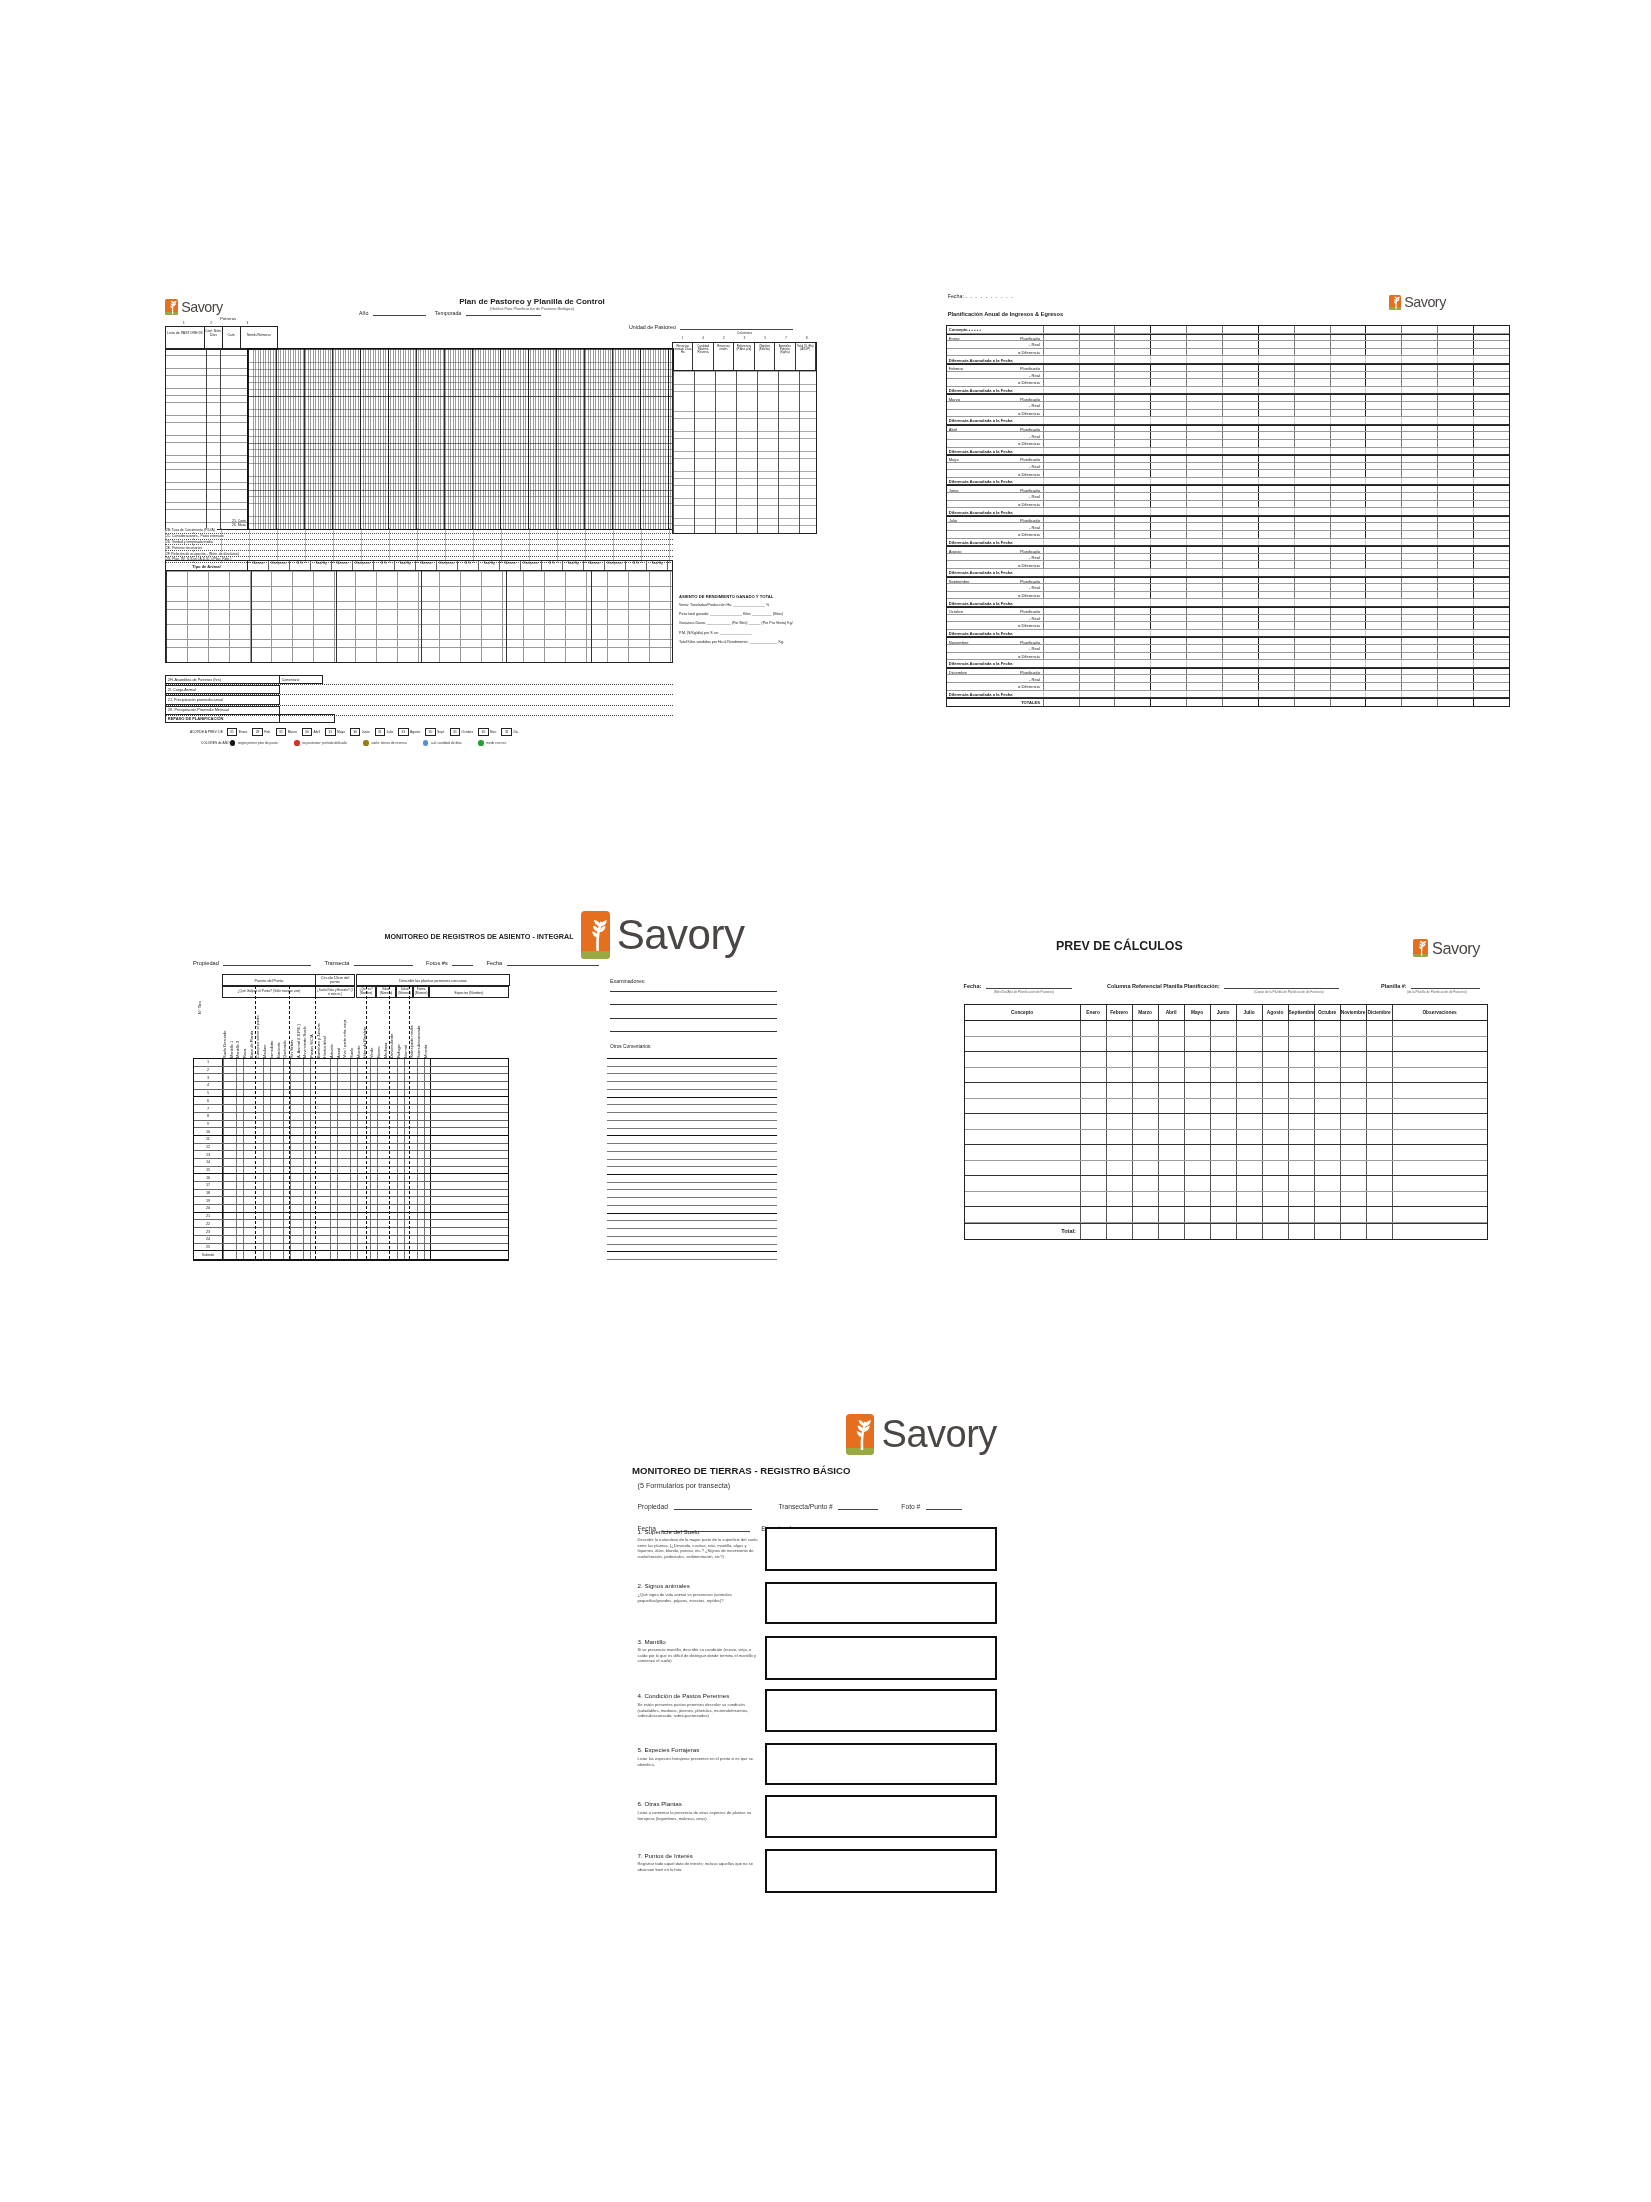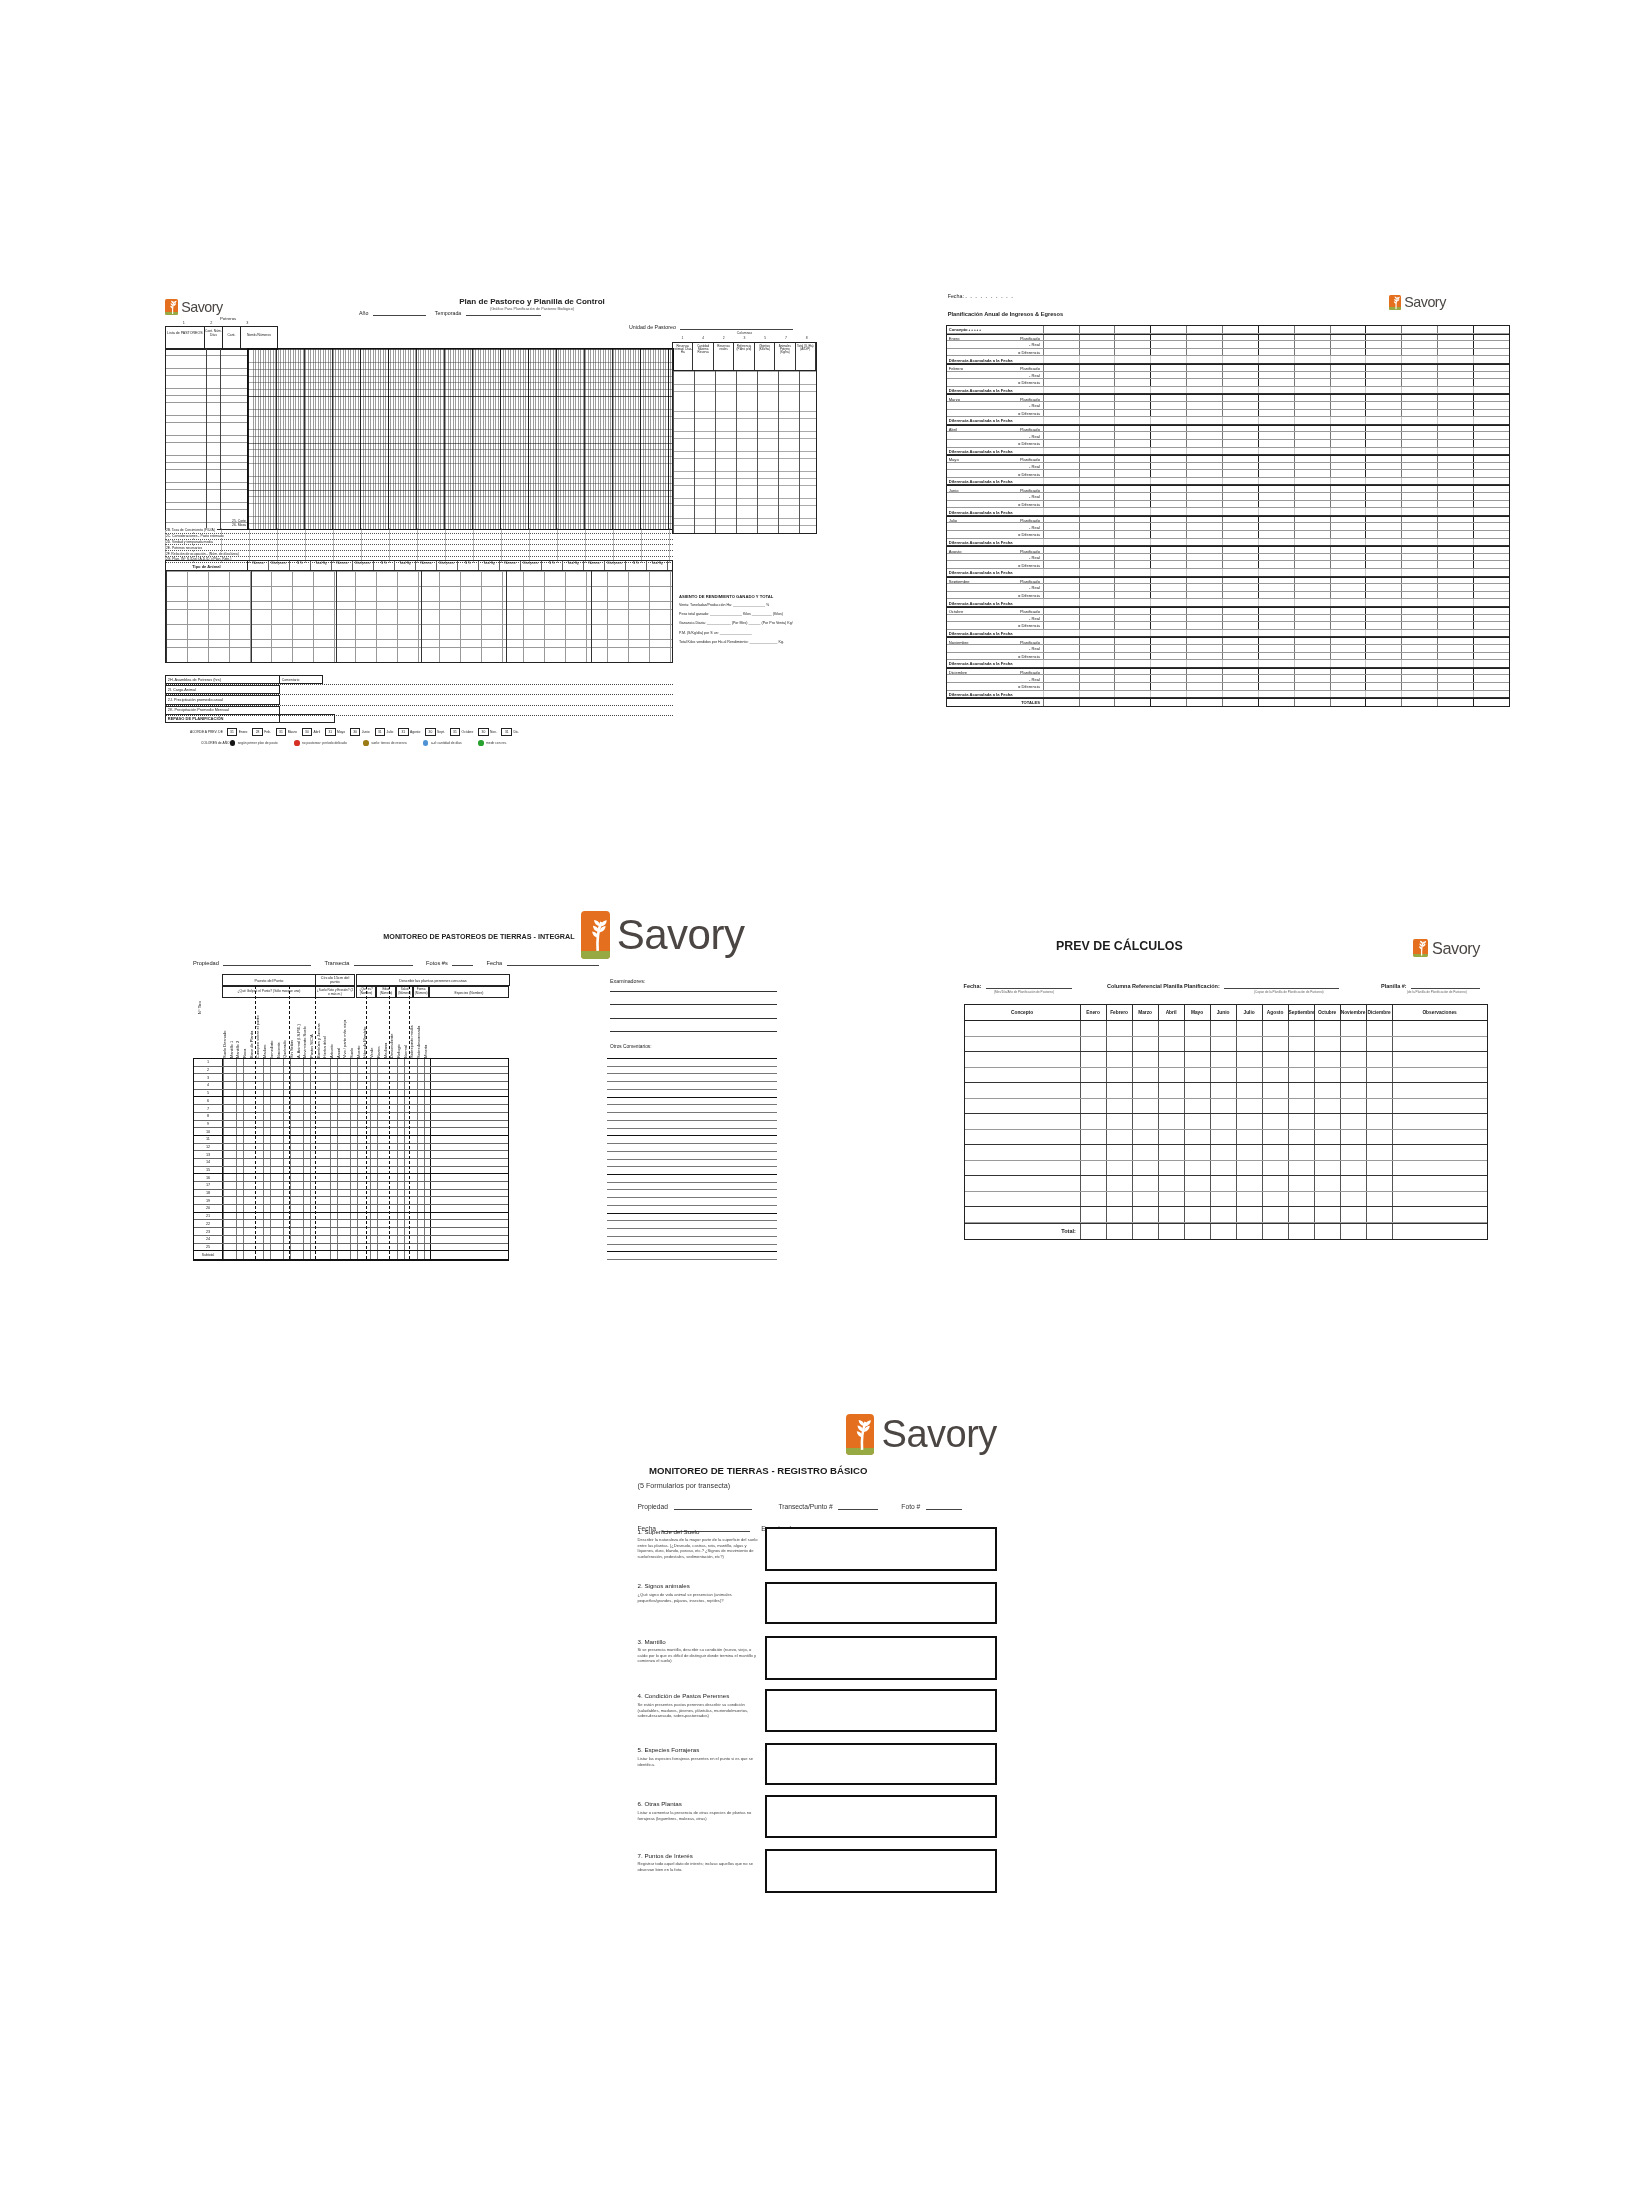--- a/index.html
+++ b/index.html
@@ -143,21 +143,21 @@
   .f4-row{display:flex;height:15.5px;box-sizing:border-box;border-bottom:0.6px solid #9a9a9a;}
   .f4-row.thick{border-bottom:1.1px solid #333;}
   .f4-row div{border-left:0.7px solid #555;box-sizing:border-box;}
   .f4-row div:first-child{border-left:none;}
   .f4-row.total{height:16.3px;border-top:0.6px solid #333;border-bottom:none;}
   .f4-row.total .c0{font-size:5.5px;font-weight:bold;text-align:right;padding:4.3px 3.8px 0 0;}
   .c0{width:115px;flex:none;} .cm{width:26px;flex:none;} .cobs{flex:1;}
 
   
   .f5{left:626px;top:1410px;width:375px;height:502px;}
-  .f5-title{left:23px;top:55px;font-size:9.6px;font-weight:bold;color:#1a1a1a;}
+  .f5-title{left:6px;top:55px;font-size:9.6px;font-weight:bold;color:#1a1a1a;}
   .f5-sub{left:11.5px;top:71px;font-size:7.2px;color:#333;}
   .f5-fr{font-size:6.7px;color:#333;}
   .f5-sec-title{position:absolute;font-size:6.2px;color:#222;font-weight:500;}
   .f5-sec-desc{position:absolute;font-size:4.1px;color:#444;width:122px;line-height:1.4;}
   .f5-box{position:absolute;left:139px;width:232px;border:2.3px solid #0f0f0f;box-sizing:border-box;background:#fff;}
 </style>
 </head>
 <body>
 
 <div class="canvas">
@@ -1245,21 +1245,21 @@
           <div class="f2-cell"></div>
           <div class="f2-cell thick"></div>
           <div class="f2-cell"></div>
           <div class="f2-cell"></div>
           <div class="f2-cell thick"></div>
         </div>
       </div>
   </section>
 
   <section class="sheet f3">
-    <div class="abs f3-title">MONITOREO DE PASTOREOS DE TIERRAS - INTEGRAL</div>
+    <div class="abs f3-title">MONITOREO DE REGISTROS DE ASIENTO - INTEGRAL</div>
     <div class="logo lg-lg" style="left:409px;top:7.6px;">
       <span class="logo-icon">
         <svg viewBox="0 0 20 26">
             <path d="M11.5 24 C11 16 11.5 10 14 4" stroke="#fff" stroke-width="1.8" fill="none"></path>
             <path d="M13.2 7 C10.5 6.5 9.2 5 9 2.6 C11.8 3 13 4.4 13.2 7Z" fill="#fff"></path>
             <path d="M12.4 11 C9.7 10.5 8.4 9 8.2 6.6 C11 7 12.2 8.4 12.4 11Z" fill="#fff"></path>
             <path d="M11.9 15 C9.2 14.5 7.9 13 7.7 10.6 C10.5 11 11.7 12.4 11.9 15Z" fill="#fff"></path>
             <path d="M13.6 7.2 C16.3 6.7 17.6 5.2 17.8 2.8 C15 3.2 13.8 4.6 13.6 7.2Z" fill="#fff"></path>
             <path d="M12.8 11.2 C15.5 10.7 16.8 9.2 17 6.8 C14.2 7.2 13 8.6 12.8 11.2Z" fill="#fff"></path>
           </svg>

